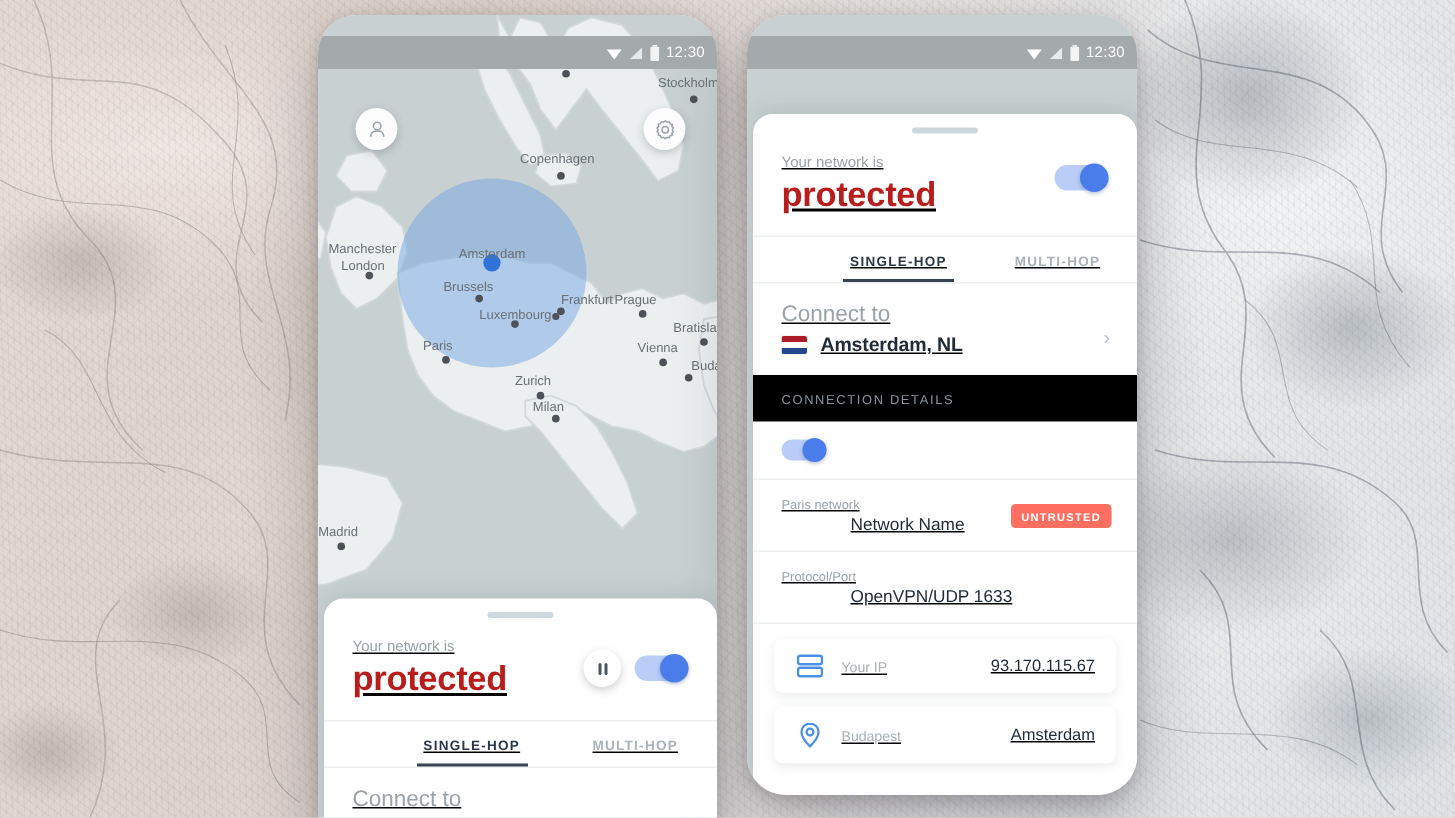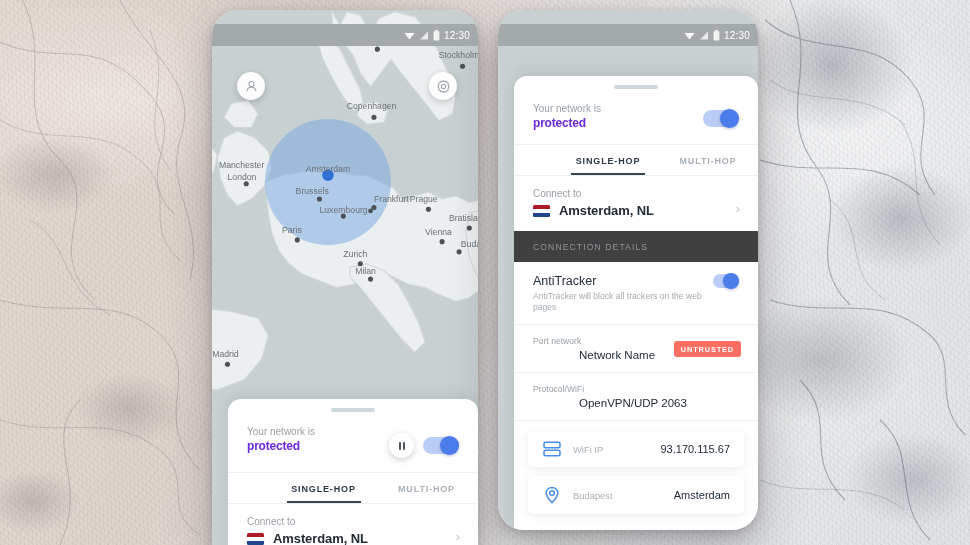--- a/index.html
+++ b/index.html
@@ -88,41 +88,42 @@
     position:absolute; width:28px; height:28px; border-radius:50%;
     background:#fdfdfd; box-shadow:0 2px 6px rgba(60,66,70,.26);
     display:flex; align-items:center; justify-content:center;
     z-index:30;
   }
   .fab-account { left:25px; top:62px; }
   .fab-settings { right:21px; top:62px; }
 
   
   .sheet {
-    position:absolute; left:16px; right:0; bottom:0;
+    position:absolute; left:4px; right:0; bottom:0;
     background:#ffffff;
     border-radius:13px 13px 0 0;
     box-shadow:0 -3px 14px rgba(70,76,82,.13);
     z-index:50;
     overflow:hidden;
+    text-decoration:underline;
   }
   .phone-left .sheet { top:389px; }
   .phone-right .sheet { top:66px; bottom:0; border-radius:13px 13px 0 0; }
 
   .grabber {
     width:44px; height:4px; border-radius:2px; background:#cdd8dd;
     margin:9px auto 0;
   }
 
   .status-block {
     padding:14px 19px 14px;
     display:flex; align-items:flex-start; justify-content:space-between;
   }
   .status-text-sm { color:#9aa1a7; font-size:10px; margin-bottom:2px; }
-  .status-text-lg { color:#6d28d9; font-size:12px; font-weight:bold; letter-spacing:-.2px; }
+  .status-text-lg { color:#b91c1c; font-size:23px; font-weight:bold; letter-spacing:-.2px; }
   .status-ctrls { display:flex; align-items:center; gap:9px; padding-top:7px; }
 
   .pausebtn {
     width:25px; height:25px; border-radius:50%;
     background:#fff; box-shadow:0 2px 6px rgba(60,66,70,.26);
     display:flex; align-items:center; justify-content:center; gap:2px;
   }
   .pausebtn i { display:block; width:2px; height:8px; background:#4b5560; border-radius:1px; }
 
   .toggle {
@@ -145,37 +146,37 @@
     font-size:9px; letter-spacing:.85px; font-weight:bold;
     color:#aab1b8; position:relative;
   }
   .tab.active { color:#2b3644; }
   .tab.active:after {
     content:""; position:absolute; left:50%; transform:translateX(-50%);
     bottom:0; width:74px; height:2px; background:#39424f;
   }
 
   .row-connect { padding:12px 19px 13px; position:relative; }
-  .row-label { color:#9aa1a7; font-size:10px; margin-bottom:4px; }
+  .row-label { color:#9aa1a7; font-size:15px; margin-bottom:4px; }
   .row-main { display:flex; align-items:center; gap:9px; }
   .flag-nl {
     width:17px; height:12px; border-radius:1.5px; overflow:hidden;
     display:flex; flex-direction:column; flex:none;
     box-shadow:0 0 0 .5px rgba(0,0,0,.07);
   }
   .flag-nl span { flex:1; display:block; }
   .row-city { color:#222c38; font-size:13px; font-weight:bold; letter-spacing:-.1px; }
   .chev {
     position:absolute; right:18px; top:50%; transform:translateY(-2px);
     color:#b9c0c6; font-size:13px; line-height:1;
   }
 
   
   .section-head {
-    background:#404040; padding:11px 19px 10px;
+    background:#000000; padding:11px 19px 10px;
     color:#8d959c; font-size:8.6px; letter-spacing:1.1px;
   }
   .at-row {
     padding:12px 19px 12px; display:flex; align-items:flex-start;
     justify-content:space-between; gap:10px;
   }
   .at-title { color:#232d3a; font-size:12.5px; margin-bottom:3px; }
   .at-sub { color:#a3aab0; font-size:8.6px; line-height:1.25; }
   .kv-row { padding:11px 19px 11px; position:relative; }
   .kv-k { color:#9aa1a7; font-size:8.6px; margin-bottom:3px; }
@@ -469,56 +470,52 @@
           <span style="background:#21468b"></span>
         </span>
         <span class="row-city">Amsterdam, NL</span>
       </div>
       <span class="chev">›</span>
     </div>
 
     <div class="section-head">CONNECTION DETAILS</div>
 
     <div class="at-row">
-      <div>
-        <div class="at-title">AntiTracker</div>
-        <div class="at-sub">AntiTracker will block all trackers on the web pages</div>
-      </div>
       <div class="toggle toggle-sm">
         <div class="knob"></div>
       </div>
     </div>
 
     <div class="divider"></div>
 
     <div class="kv-row">
-      <div class="kv-k">Port network</div>
+      <div class="kv-k">Paris network</div>
       <div class="kv-v">Network Name</div>
       <span class="badge">UNTRUSTED</span>
     </div>
 
     <div class="divider"></div>
 
     <div class="kv-row">
-      <div class="kv-k">Protocol/WiFi</div>
-      <div class="kv-v">OpenVPN/UDP 2063</div>
+      <div class="kv-k">Protocol/Port</div>
+      <div class="kv-v">OpenVPN/UDP 1633</div>
     </div>
 
     <div class="divider"></div>
 
     <div class="cards">
 
       <div class="card">
         <span class="card-ico">
           <svg width="18" height="16" viewBox="0 0 18 16">
             <rect x="1" y="1.2" width="16" height="5.6" rx="1.6" fill="none" stroke="#4a8fe8" stroke-width="1.6"></rect>
             <rect x="1" y="9.2" width="16" height="5.6" rx="1.6" fill="none" stroke="#4a8fe8" stroke-width="1.6"></rect>
           </svg>
         </span>
-        <span class="card-label">WiFi IP</span>
+        <span class="card-label">Your IP</span>
         <span class="card-value">93.170.115.67</span>
       </div>
 
       <div class="card">
         <span class="card-ico">
           <svg width="18" height="18" viewBox="0 0 18 18">
             <path d="M9,1.4 C5.8,1.4 3.3,3.9 3.3,7 C3.3,11 9,16.6 9,16.6 C9,16.6 14.7,11 14.7,7
                      C14.7,3.9 12.2,1.4 9,1.4 Z" fill="none" stroke="#4a8fe8" stroke-width="1.5"></path>
             <circle cx="9" cy="7" r="2.3" fill="none" stroke="#4a8fe8" stroke-width="1.5"></circle>
           </svg>

